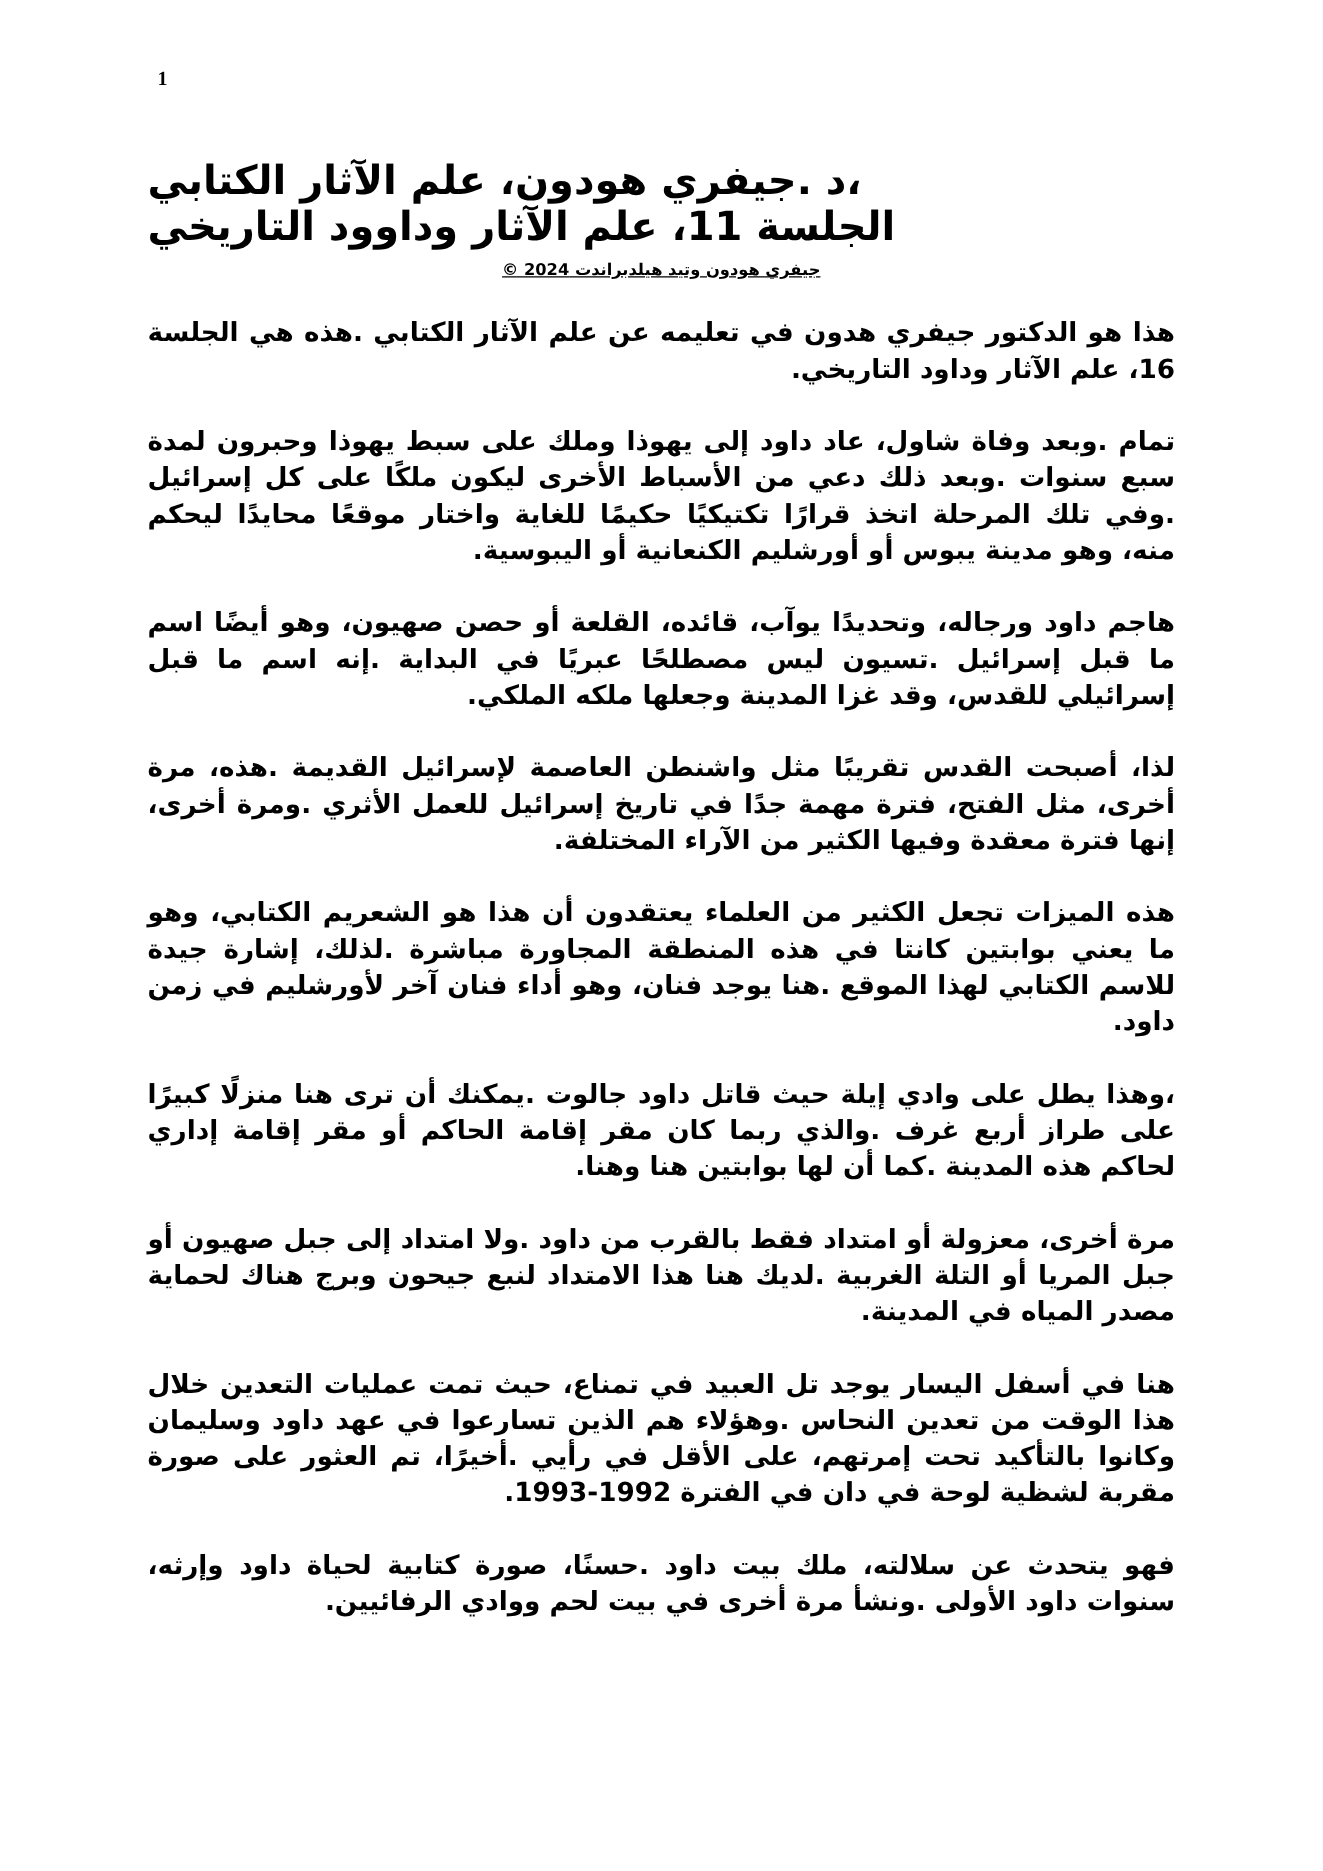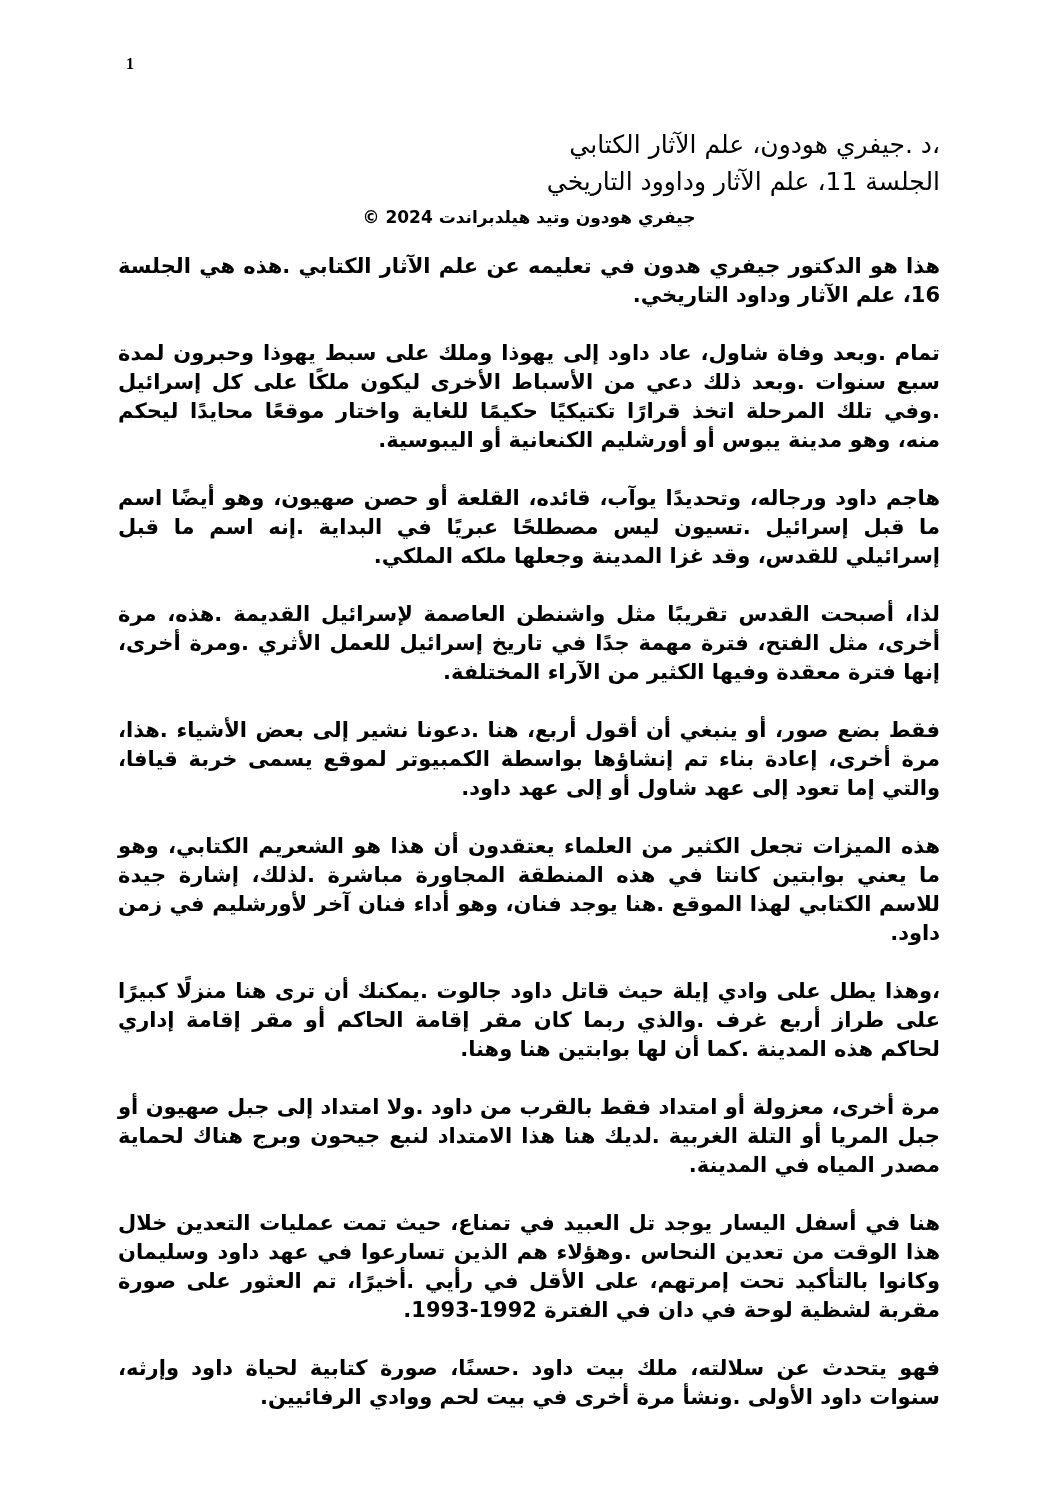--- a/index.html
+++ b/index.html
@@ -29,31 +29,32 @@
   .content {
     position: absolute;
     top: 0;
     right: 0;
     left: 0;
     padding: 126px 118px 0 118px;
     direction: rtl;
   }
   .title {
     margin: 0 0 4px 0;
-    text-align: right;
-    font-size: 25px;
+    text-align: left;
+    font-size: 32px;
     line-height: 37px;
-    font-weight: normal;
+    font-weight: bold;
   }
   .byline {
     margin: 0 0 22px 0;
     text-align: center;
-    font-size: 17px;
+    font-size: 13px;
     line-height: 26px;
     font-weight: bold;
+    text-decoration: underline;
   }
   .paragraphs {
     margin: 0;
   }
   .para {
     margin: 0 0 29px 0;
     font-size: 21px;
     line-height: 29px;
     font-weight: bold;
     text-align: justify;
@@ -72,21 +73,20 @@
       <span>الجلسة 11، علم الآثار وداوود التاريخي</span>
     </h1>
 
     <div class="byline">جيفري هودون وتيد هيلدبراندت 2024 ©</div>
 
     <div class="paragraphs">
         <p class="para">هذا هو الدكتور جيفري هدون في تعليمه عن علم الآثار الكتابي .هذه هي الجلسة 16، علم الآثار وداود التاريخي.</p>
         <p class="para">تمام .وبعد وفاة شاول، عاد داود إلى يهوذا وملك على سبط يهوذا وحبرون لمدة سبع سنوات .وبعد ذلك دعي من الأسباط الأخرى ليكون ملكًا على كل إسرائيل .وفي تلك المرحلة اتخذ قرارًا تكتيكيًا حكيمًا للغاية واختار موقعًا محايدًا ليحكم منه، وهو مدينة يبوس أو أورشليم الكنعانية أو اليبوسية.</p>
         <p class="para">هاجم داود ورجاله، وتحديدًا يوآب، قائده، القلعة أو حصن صهيون، وهو أيضًا اسم ما قبل إسرائيل .تسيون ليس مصطلحًا عبريًا في البداية .إنه اسم ما قبل إسرائيلي للقدس، وقد غزا المدينة وجعلها ملكه الملكي.</p>
         <p class="para">لذا، أصبحت القدس تقريبًا مثل واشنطن العاصمة لإسرائيل القديمة .هذه، مرة أخرى، مثل الفتح، فترة مهمة جدًا في تاريخ إسرائيل للعمل الأثري .ومرة أخرى، إنها فترة معقدة وفيها الكثير من الآراء المختلفة.</p>
-        <p class="para">فقط بضع صور، أو ينبغي أن أقول أربع، هنا .دعونا نشير إلى بعض الأشياء .هذا، مرة أخرى، إعادة بناء تم إنشاؤها بواسطة الكمبيوتر لموقع يسمى خربة قيافا، والتي إما تعود إلى عهد شاول أو إلى عهد داود.</p>
         <p class="para">هذه الميزات تجعل الكثير من العلماء يعتقدون أن هذا هو الشعريم الكتابي، وهو ما يعني بوابتين كانتا في هذه المنطقة المجاورة مباشرة .لذلك، إشارة جيدة للاسم الكتابي لهذا الموقع .هنا يوجد فنان، وهو أداء فنان آخر لأورشليم في زمن داود.</p>
         <p class="para">،وهذا يطل على وادي إيلة حيث قاتل داود جالوت .يمكنك أن ترى هنا منزلًا كبيرًا على طراز أربع غرف .والذي ربما كان مقر إقامة الحاكم أو مقر إقامة إداري لحاكم هذه المدينة .كما أن لها بوابتين هنا وهنا.</p>
         <p class="para">مرة أخرى، معزولة أو امتداد فقط بالقرب من داود .ولا امتداد إلى جبل صهيون أو جبل المريا أو التلة الغربية .لديك هنا هذا الامتداد لنبع جيحون وبرج هناك لحماية مصدر المياه في المدينة.</p>
         <p class="para">هنا في أسفل اليسار يوجد تل العبيد في تمناع، حيث تمت عمليات التعدين خلال هذا الوقت من تعدين النحاس .وهؤلاء هم الذين تسارعوا في عهد داود وسليمان وكانوا بالتأكيد تحت إمرتهم، على الأقل في رأيي .أخيرًا، تم العثور على صورة مقربة لشظية لوحة في دان في الفترة 1992-1993.</p>
         <p class="para">فهو يتحدث عن سلالته، ملك بيت داود .حسنًا، صورة كتابية لحياة داود وإرثه، سنوات داود الأولى .ونشأ مرة أخرى في بيت لحم ووادي الرفائيين.</p>
       </div>
   </div>
 </div>
 
 </body></html>

